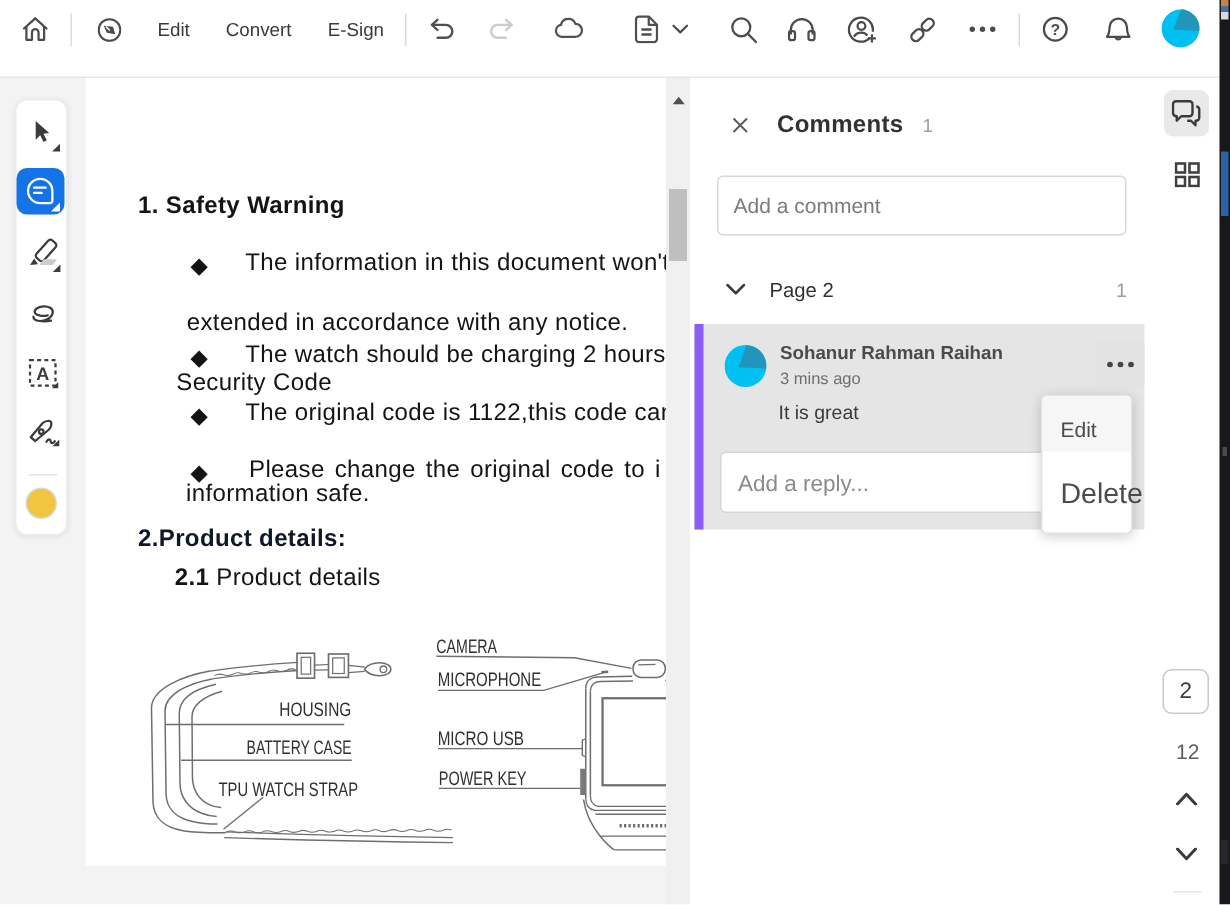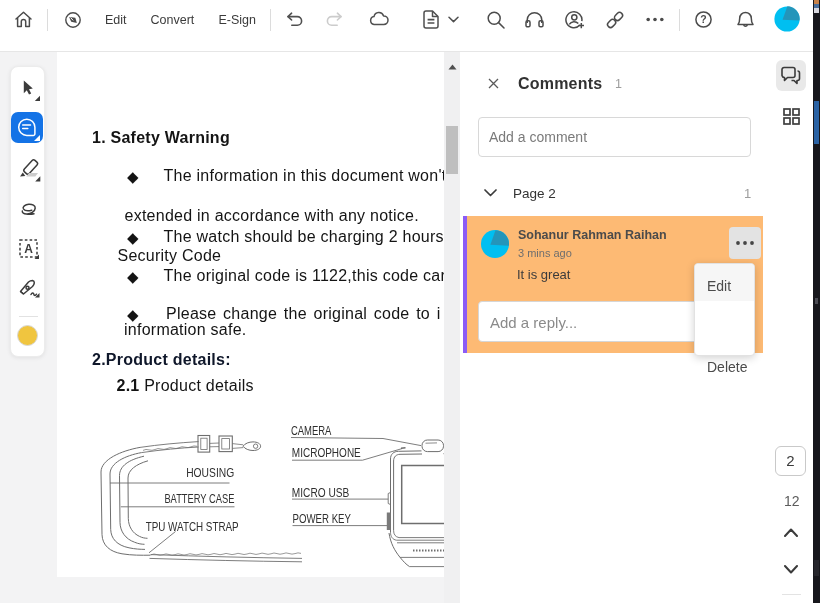--- a/index.html
+++ b/index.html
@@ -204,21 +204,21 @@
   <div class="abs" style="left:18px;top:66px;width:273px;height:40px;border:1px solid #d8d8d8;border-radius:4px;background:#fff;">
     <div style="margin:11px 0 0 10px;font-size:14px;color:#7a7a7a;">Add a comment</div>
   </div>
 
   <svg class="abs" style="left:24px;top:138px;" width="13" height="8" viewBox="0 0 13 8" fill="none" stroke="#3c3c3c" stroke-width="1.7">
       <path d="M1 1 L6.5 6.5 L12 1" stroke-linecap="round" stroke-linejoin="round"></path>
     </svg>
   <div class="abs" style="left:53px;top:135px;font-size:13.5px;color:#323232;">Page 2</div>
   <div class="abs" style="left:284px;top:135px;font-size:13px;color:#9d9d9d;">1</div>
 
-  <div class="abs" style="left:3px;top:165px;width:300px;height:137px;background:#fdba74;border-left:4px solid #8b5cf6;padding-left:28px;">
+  <div class="abs" style="left:3px;top:165px;width:300px;height:137px;background:#e5e5e5;border-left:6px solid #8b5cf6;padding-left:28px;">
     <svg class="abs" style="left:14px;top:14px;" width="28" height="28" viewBox="0 0 28 28">
       <circle cx="14" cy="14" r="14" fill="#00bff1"></circle>
       <path d="M9.4 14.8 L14.5 0.2 A14 14 0 0 1 27.9 15.8 Z" fill="#2495ba"></path>
     </svg>
     <div class="abs" style="left:51px;top:12px;font-size:12.5px;font-weight:bold;color:#4b4b4b;">Sohanur Rahman Raihan</div>
     <div class="abs" style="left:51px;top:31px;font-size:11px;color:#6e6e6e;">3 mins ago</div>
     <div class="abs" style="left:262px;top:11px;width:32px;height:32px;background:#e3e3e3;border-radius:4px;">
       <svg class="abs" style="left:7px;top:14px;" width="18" height="4" viewBox="0 0 18 4" fill="#464646">
         <circle cx="2" cy="2" r="1.9"></circle>
           <circle cx="9" cy="2" r="1.9"></circle>
@@ -227,21 +227,21 @@
     </div>
     <div class="abs" style="left:50px;top:51px;font-size:13px;color:#3b3b3b;">It is great</div>
     <div class="abs" style="left:11px;top:85px;width:274px;height:41px;border:1px solid #d6d6d6;border-radius:4px;background:#fff;">
       <div style="margin:12px 0 0 11px;font-size:15px;color:#8a8a8a;">Add a reply...</div>
     </div>
   </div>
 
   <div class="abs" style="left:234px;top:212px;width:61px;height:93px;background:#fff;border:1px solid #e2e2e2;border-radius:4px;box-shadow:0 2px 8px rgba(0,0,0,0.18);">
     <div style="position:absolute;left:0;top:0;width:100%;height:37px;background:#f6f6f6;border-radius:4px 4px 0 0;"></div>
     <div class="abs" style="left:12px;top:14px;font-size:14px;color:#4b4b4b;">Edit</div>
-    <div class="abs" style="left:12px;top:55px;font-size:14px;color:#4b4b4b;margin-top:40px;">Delete</div>
+    <div class="abs" style="left:12px;top:55px;font-size:19px;color:#4b4b4b;">Delete</div>
   </div>
 </div>
 
 <div class="abs" id="rail" style="left:775px;top:51px;width:39px;height:552px;background:#fff;">
   <div class="abs" style="left:1px;top:9px;width:30px;height:31px;background:#e9e9e9;border-radius:6px;">
     <svg class="abs" style="left:5px;top:6px;" width="21" height="19" viewBox="0 0 21 19" fill="none" stroke="#3b3b3b" stroke-width="1.6">
       <path d="M1 3.5 A2 2 0 0 1 3 1.5 L12 1.5 A2 2 0 0 1 14 3.5 L14 9.5 A2 2 0 0 1 12 11.5 L6.5 11.5 L3.5 14.5 L3.5 11.5 A2.5 2.5 0 0 1 1 9.5 Z" stroke-linejoin="round"></path>
       <path d="M16.5 5 A2 2 0 0 1 18.5 7 L18.5 12.5 A2 2 0 0 1 16.5 14.5 L16 14.5 L16 17.5 L13 14.5 L10.5 14.5" stroke-linejoin="round"></path>
     </svg>
   </div>

